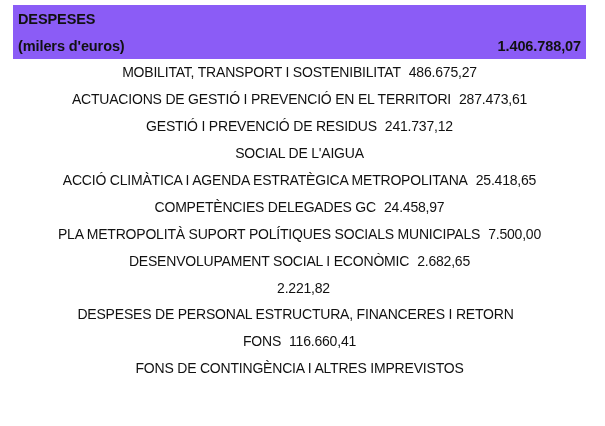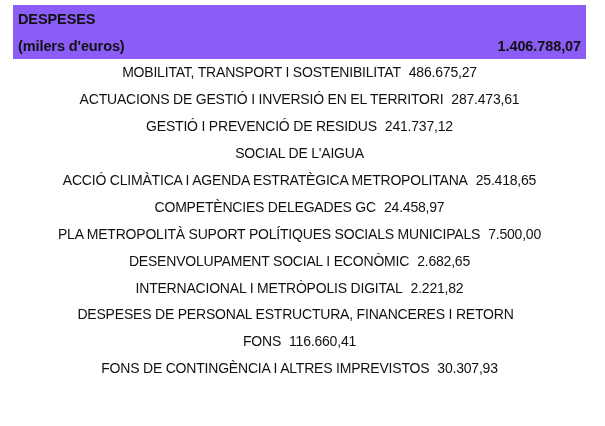--- a/index.html
+++ b/index.html
@@ -77,21 +77,21 @@
       <span>1.406.788,07</span>
     </div>
   </div>
 
   <div class="body">
     <div class="row">
       <span class="label">MOBILITAT, TRANSPORT I SOSTENIBILITAT</span>
       <span class="value">486.675,27</span>
     </div>
     <div class="row">
-      <span class="label">ACTUACIONS DE GESTIÓ I INVERSIÓ EN EL TERRITORI</span>
+      <span class="label">ACTUACIONS DE GESTIÓ I PREVENCIÓ EN EL TERRITORI</span>
       <span class="value">287.473,61</span>
     </div>
     <div class="row">
       <span class="label">GESTIÓ I PREVENCIÓ DE RESIDUS</span>
       <span class="value">241.737,12</span>
     </div>
     <div class="row">
       <span class="label">SOCIAL DE L'AIGUA</span>
     </div>
     <div class="row">
@@ -104,29 +104,27 @@
     </div>
     <div class="row">
       <span class="label">PLA METROPOLITÀ SUPORT POLÍTIQUES SOCIALS MUNICIPALS</span>
       <span class="value">7.500,00</span>
     </div>
     <div class="row">
       <span class="label">DESENVOLUPAMENT SOCIAL I ECONÒMIC</span>
       <span class="value">2.682,65</span>
     </div>
     <div class="row">
-      <span class="label">INTERNACIONAL I METRÒPOLIS DIGITAL</span>
       <span class="value">2.221,82</span>
     </div>
     <div class="row">
       <span class="label">DESPESES DE PERSONAL ESTRUCTURA, FINANCERES I RETORN</span>
       <span class="value"></span>
     </div>
     <div class="row">
       <span class="label">FONS</span>
       <span class="value">116.660,41</span>
     </div>
     <div class="row">
       <span class="label">FONS DE CONTINGÈNCIA I ALTRES IMPREVISTOS</span>
-      <span class="value">30.307,93</span>
     </div>
   </div>
 </div>
 
 </body></html>

